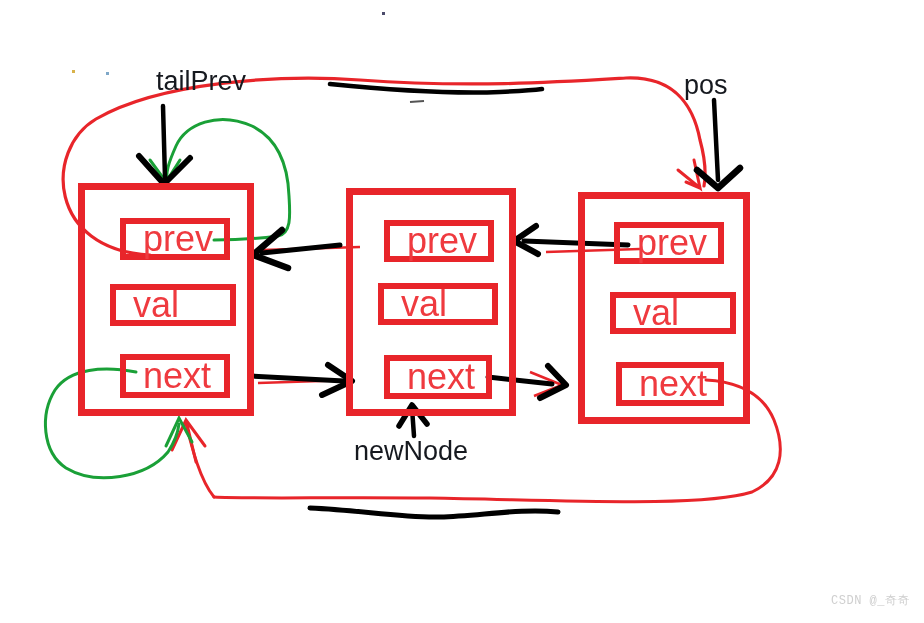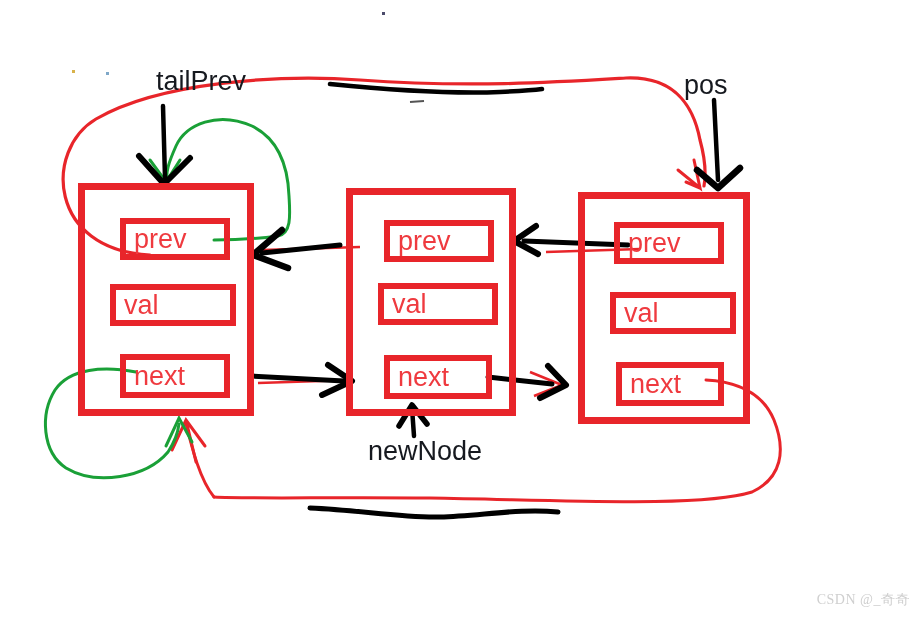--- a/index.html
+++ b/index.html
@@ -12,27 +12,27 @@
   .label{
     position:absolute;color:#16191f;font-size:27px;line-height:1;
     white-space:nowrap;font-family:"Liberation Sans","DejaVu Sans",sans-serif;
   }
   .node{
     position:absolute;border:7px solid #e8252a;background:transparent;
     box-sizing:border-box;
   }
   .field{
     position:absolute;border:6px solid #e8252a;background:transparent;
-    box-sizing:border-box;color:#ef3a3f;font-size:27px;
-    display:flex;align-items:center;padding-left:8px;
+    box-sizing:border-box;color:#ef3a3f;font-size:36px;
+    display:flex;align-items:center;padding-left:17px;
     font-family:"Liberation Sans","DejaVu Sans",sans-serif;
   }
   .watermark{
-    position:absolute;right:14px;bottom:14px;color:#cfcfcf;font-size:14px;
-    font-family:Liberation Serif, serif;letter-spacing:.5px;
+    position:absolute;right:14px;bottom:14px;color:#cfcfcf;font-size:12px;
+    font-family:Liberation Mono, monospace;letter-spacing:.5px;
   }
   .speck{position:absolute;width:3px;height:3px;}
 </style>
 </head>
 <body>
 
 <svg id="canvas" viewBox="0 0 924 623">
 
   <path d="M150,255 C 48,250 44,150 96,119 C 160,82 280,74 360,80
            C 470,88 560,82 626,78 C 676,76 694,108 700,140
@@ -110,19 +110,19 @@
 <div class="field" style="left:384px;top:355px;width:108px;height:44px;">next</div>
 
 <div class="node" style="left:578px;top:192px;width:172px;height:232px;">
 </div>
 <div class="field" style="left:614px;top:222px;width:110px;height:42px;">prev</div>
 <div class="field" style="left:610px;top:292px;width:126px;height:42px;">val</div>
 <div class="field" style="left:616px;top:362px;width:108px;height:44px;">next</div>
 
 <div class="label" style="left:144px;top:68px;margin-left:12px;">tailPrev</div>
 <div class="label" style="left:684px;top:72px;">pos</div>
-<div class="label" style="left:368px;top:438px;">newNode</div>
+<div class="label" style="left:354px;top:438px;">newNode</div>
 
 <div class="speck" style="left:382px;top:12px;background:#4a4a6a;"></div>
 <div class="speck" style="left:72px;top:70px;background:#d8b24a;"></div>
 <div class="speck" style="left:106px;top:72px;background:#7fa8c8;"></div>
 
 <div class="watermark">CSDN @_奇奇</div>
 
 </body></html>

